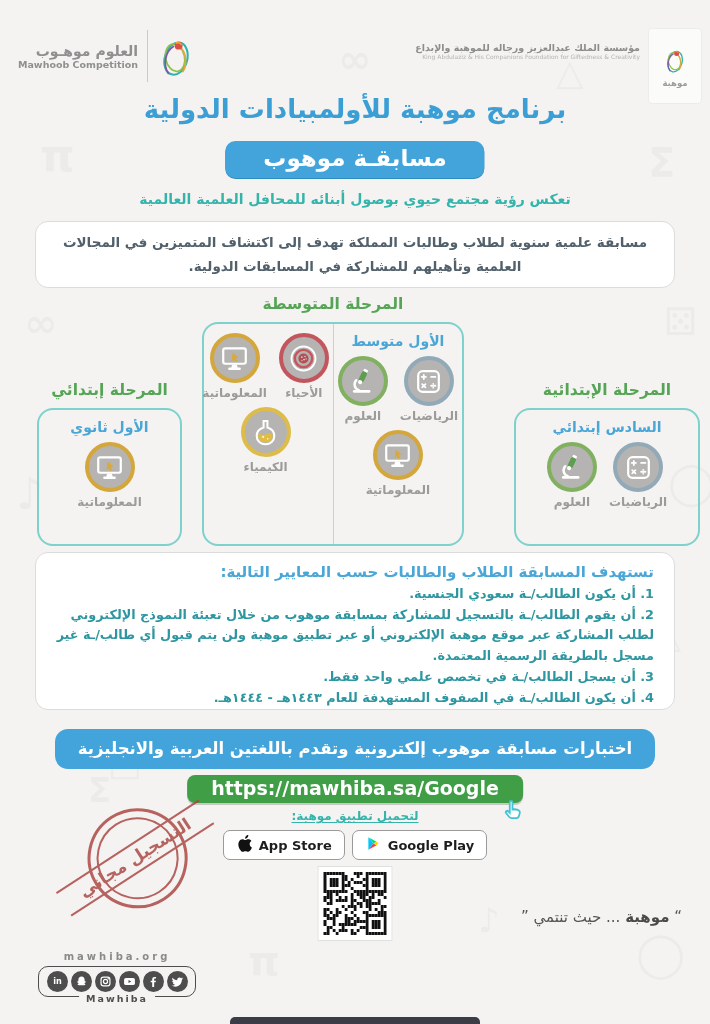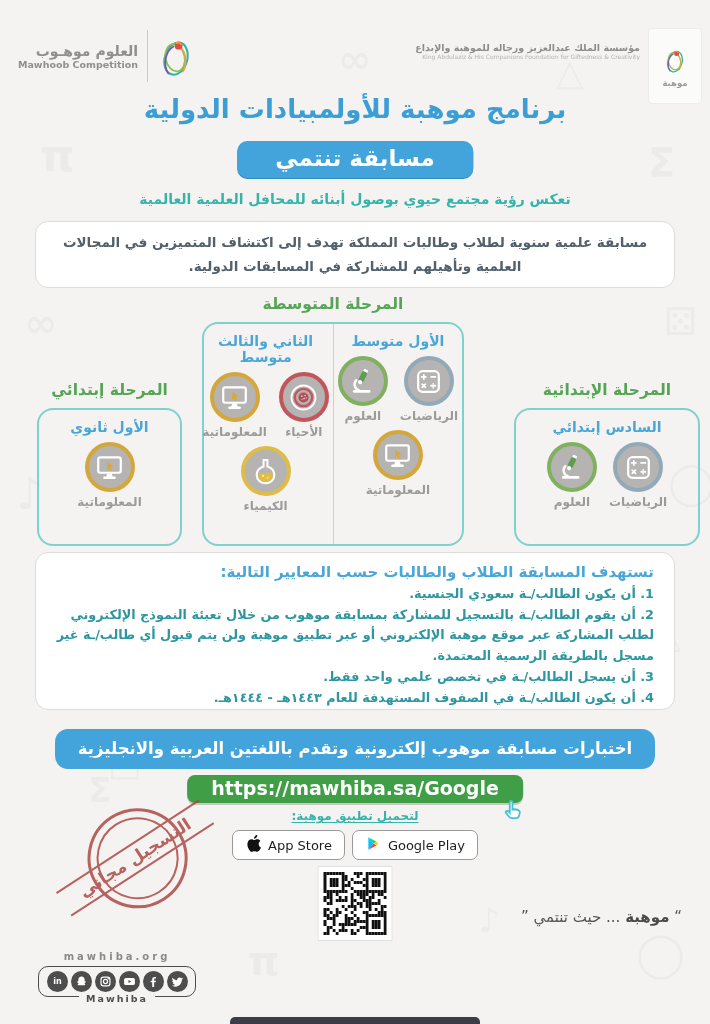--- a/index.html
+++ b/index.html
@@ -54,21 +54,21 @@
 
   
   .banner{position:absolute;top:729px;left:55px;right:55px;height:40px;background:var(--pill-blue);border-radius:13px;color:#fff;font-size:16.5px;font-weight:bold;text-align:center;line-height:40px;}
   .url-btn{position:absolute;top:775px;left:50%;transform:translateX(-50%);background:var(--url-green);color:#fff;font-size:19px;font-weight:bold;padding:2px 24px 4px;border-radius:8px;direction:ltr;box-shadow:0 2px 0 rgba(0,0,0,.18);}
   .cursor-icon{position:absolute;left:501px;top:797px;width:27px;height:27px;}
   .cursor-icon svg{width:100%;height:100%;}
   .dl-label{position:absolute;top:809px;left:0;right:0;text-align:center;font-size:12px;font-weight:bold;color:var(--teal);text-decoration:underline;text-underline-offset:2px;}
   .badges{position:absolute;top:830px;left:0;right:0;display:flex;direction:ltr;justify-content:center;gap:7px;}
   .store-badge{display:flex;align-items:center;gap:6px;background:#fff;border:1.5px solid #9a9a9a;border-radius:7px;padding:3px 12px;height:30px;direction:ltr;}
   .store-badge svg{width:17px;height:19px;}
-  .store-badge span{font-size:13px;font-weight:normal;color:#1d1d1d;}
+  .store-badge span{font-size:13px;font-weight:bold;color:#1d1d1d;}
   #qr{position:absolute;top:866px;left:50%;transform:translateX(-50%);background:#fff;border:1px solid #e0e0de;padding:5px;display:inline-grid;}
   #qr i{display:block;}
 
   
   .stamp{position:absolute;left:52px;top:802px;width:170px;height:118px;transform:rotate(-33deg);color:#a9433f;opacity:.82;}
   .stamp-circle{position:absolute;left:37px;top:7px;width:100px;height:100px;border:3px solid currentColor;border-radius:50%;}
   .stamp-circle::after{content:"";position:absolute;inset:6px;border:2px solid currentColor;border-radius:50%;}
   .stamp-band{position:absolute;left:0;right:0;top:41px;text-align:center;font-size:17px;font-weight:bold;border-top:2px solid currentColor;border-bottom:2px solid currentColor;padding:2px 0 3px;}
 
   
@@ -141,21 +141,21 @@
               <circle cx="25" cy="16" r="4.6" fill="#d94f43"></circle>
               <path d="M21.5 13.5a4.6 4.6 0 0 1 7 1.8" fill="none" stroke="#f0a63a" stroke-width="1.8"></path>
             </svg>
           </span>
         <span>موهبة</span>
       </div>
     </div>
   </header>
 
   <h1 class="page-title">برنامج موهبة للأولمبيادات الدولية</h1>
-  <div class="pill">مسابقة تنتمي</div>
+  <div class="pill">مسابقـة موهوب</div>
   <div class="subtitle">تعكس رؤية مجتمع حيوي بوصول أبنائه للمحافل العلمية العالمية</div>
   <div class="intro-box">مسابقة علمية سنوية لطلاب وطالبات المملكة تهدف إلى اكتشاف المتميزين في المجالات العلمية وتأهيلهم للمشاركة في المسابقات الدولية.</div>
 
   <div id="stages">
       <div class="stage-col elementary">
         <div class="stage-heading">المرحلة الإبتدائية</div>
         <div class="stage-card">
           <div class="stage-group">
             <div class="group-title">السادس إبتدائي</div>
             <div class="subject-row">
@@ -238,21 +238,20 @@
                     <path d="M10.6 7.8l4.6 3.5-2.3.4 1.1 2.1-1.4.7-1.1-2.1-1.6 1.7z" fill="#d8a93d"></path>
                     <path d="M9.6 19h4.8l-.7-2.6h-3.4z" fill="#fff"></path>
                     <rect x="7.4" y="18.6" width="9.2" height="1.7" rx=".85" fill="#fff"></rect>
                   </svg>
                 </div>
                 <div class="subject-label">المعلوماتية</div>
               </div>
             </div>
           </div>
           <div class="stage-group">
-            <div class="group-title">الثاني والثالث متوسط</div>
             <div class="subject-row">
               <div class="subject">
                 <div class="subject-circle" style="border-color: rgb(194, 86, 92);">
                   <svg viewBox="0 0 24 24">
                     <circle cx="12" cy="12" r="8.7" fill="none" stroke="#fff" stroke-width="1.4"></circle>
                     <circle cx="12" cy="12" r="6.3" fill="none" stroke="#c4565c" stroke-width="1.7"></circle>
                     <circle cx="12" cy="12" r="3.7" fill="#b25055"></circle>
                     <g fill="#ecdede">
                       <circle cx="10.8" cy="11" r=".55"></circle>
                       <circle cx="13.1" cy="10.5" r=".5"></circle>

